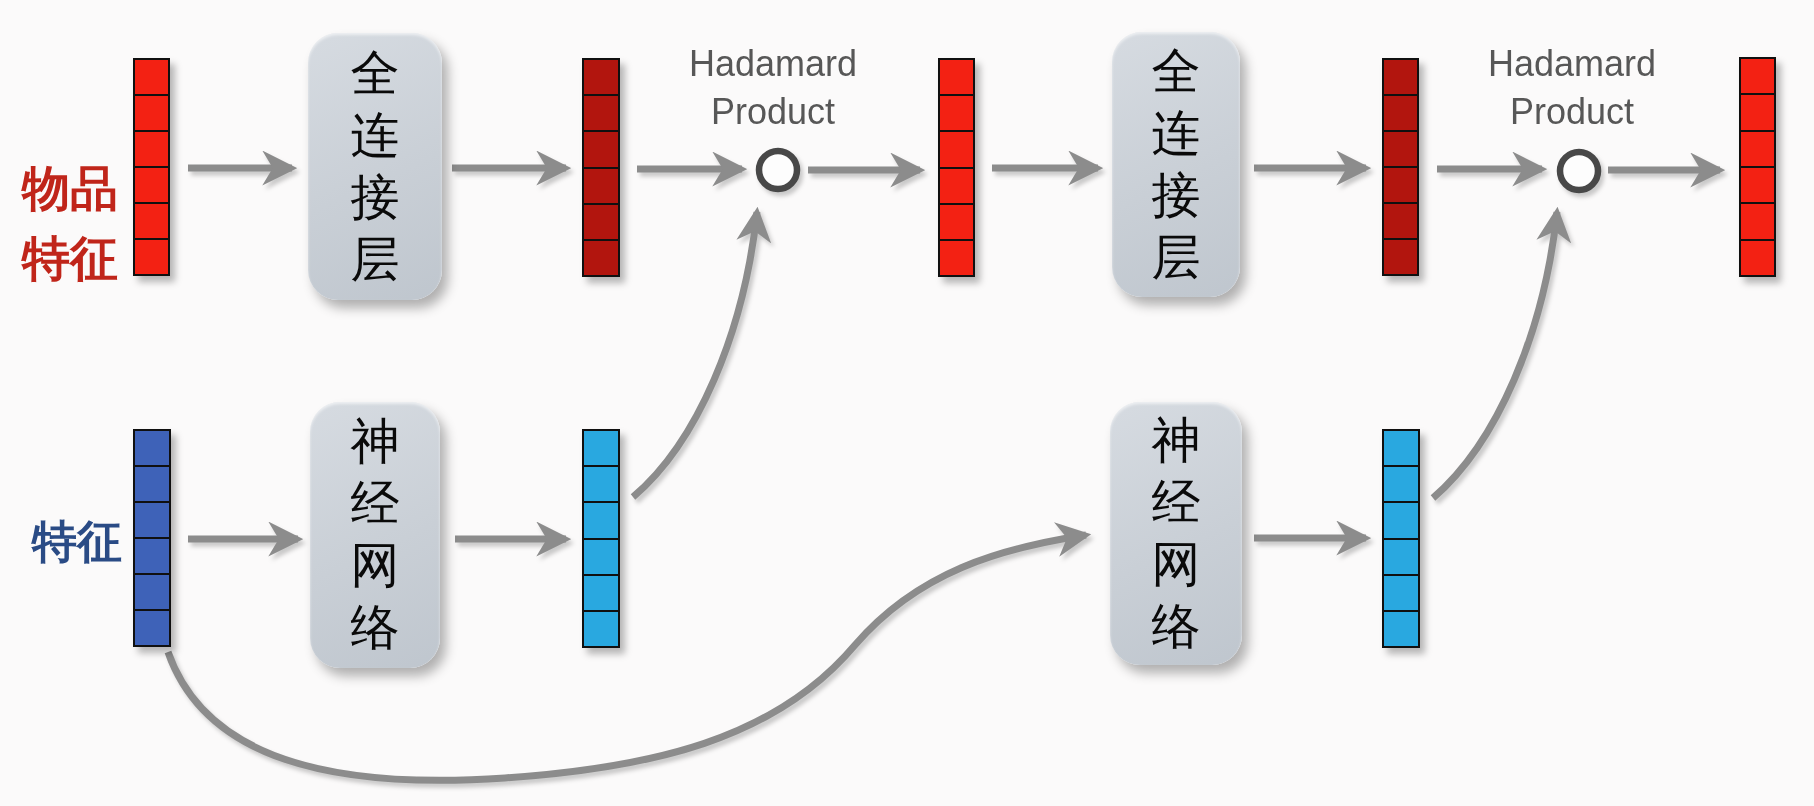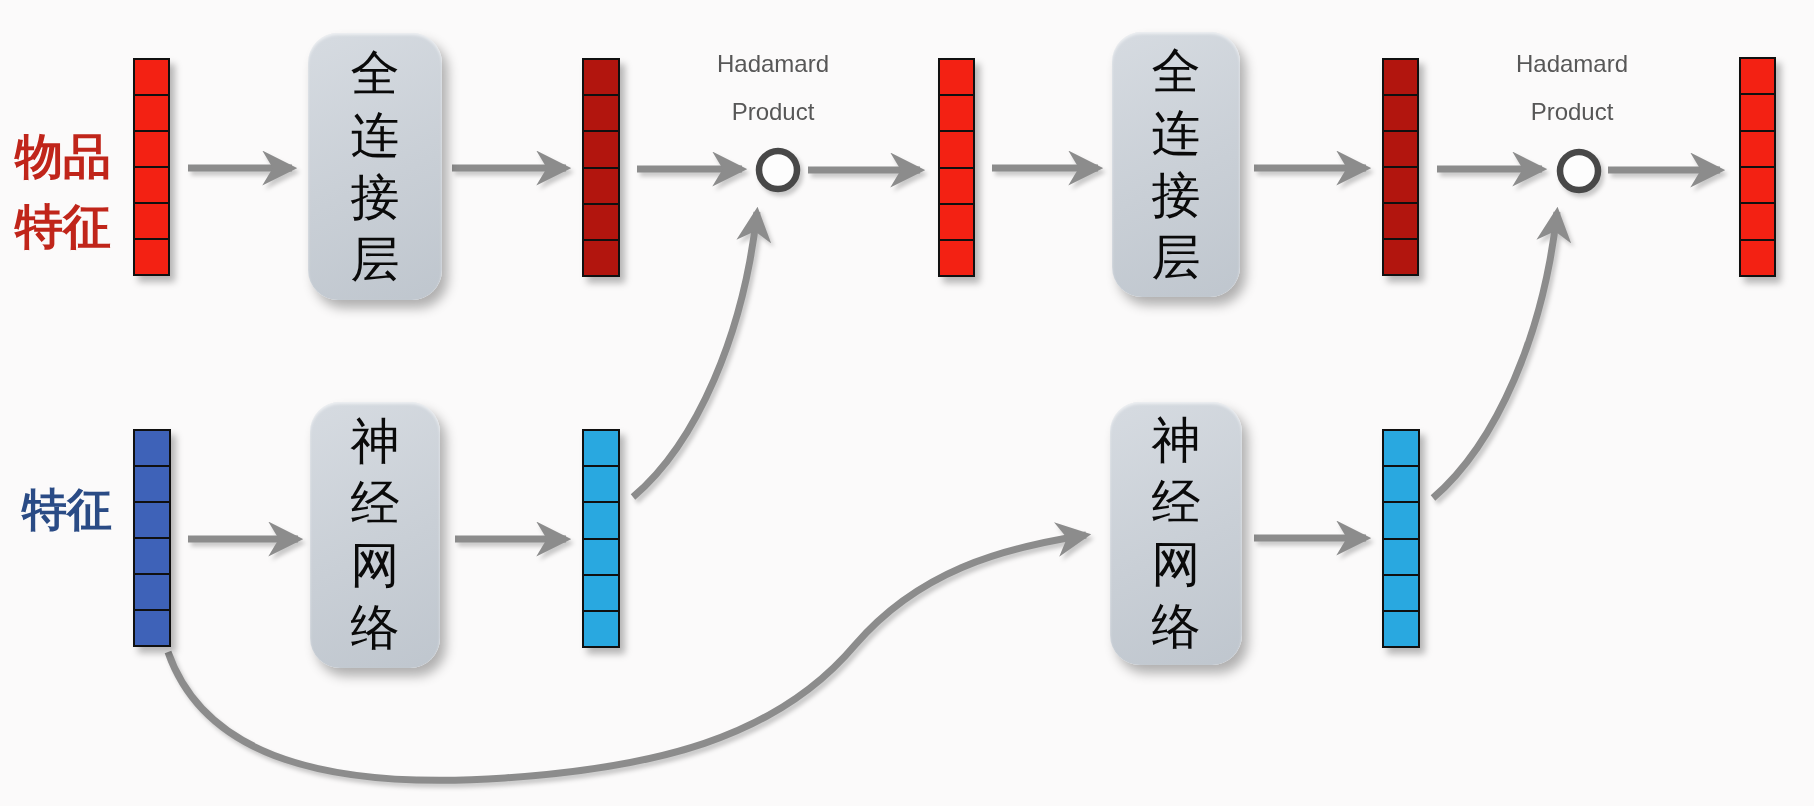--- a/index.html
+++ b/index.html
@@ -18,29 +18,29 @@
 
   
   .layerbox{position:absolute;border-radius:30px;
             background:linear-gradient(155deg,#d6dbe1 0%,#c9cfd6 55%,#bfc6ce 100%);
             box-shadow:6px 8px 12px rgba(0,0,0,.30), inset 0 2px 3px rgba(255,255,255,.6);
             display:flex;flex-direction:column;align-items:center;justify-content:center;}
   .layerbox .ch{display:block;font-family:"Liberation Serif","DejaVu Serif",serif;
                 font-size:49px;line-height:62px;color:#0a0a0a;text-align:center;}
 
   
-  .sidelabel{position:absolute;text-align:center;font-family:"Liberation Serif","DejaVu Serif",serif;
-             font-weight:bold;}
+  .sidelabel{position:absolute;text-align:right;font-family:"Liberation Serif","DejaVu Serif",serif;
+             font-weight:bold;margin-top:32px;}
   .sidelabel div{display:block;}
   .label-item{left:8px;top:122px;width:110px;font-size:48px;line-height:70px;color:#c0251a;}
   .label-user{left:12px;top:480px;width:110px;font-size:45px;line-height:60px;color:#2a4b85;}
 
   
   .hadamard{position:absolute;width:212px;text-align:center;color:#575757;
-            font-size:24px;line-height:48px;font-family:"Liberation Sans","DejaVu Sans",sans-serif;}
+            font-size:36px;line-height:48px;font-family:"Liberation Sans","DejaVu Sans",sans-serif;}
   .hadamard1{left:667px;top:40px;}
   .hadamard2{left:1466px;top:40px;}
 
   
   .v-item-input   {left:133px;top:58px;width:37px;height:218px;}
   .v-item-hidden1 {left:582px;top:58px;width:38px;height:219px;}
   .v-item-product1{left:938px;top:58px;width:37px;height:219px;}
   .v-item-hidden2 {left:1382px;top:58px;width:37px;height:218px;}
   .v-final-output {left:1739px;top:57px;width:37px;height:220px;}
   .v-user-input   {left:133px;top:429px;width:38px;height:218px;}

